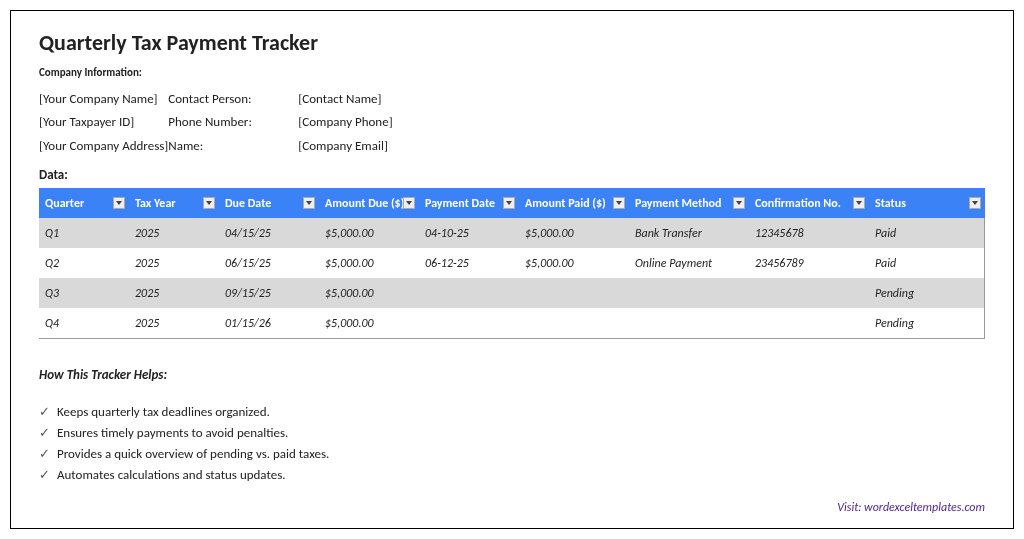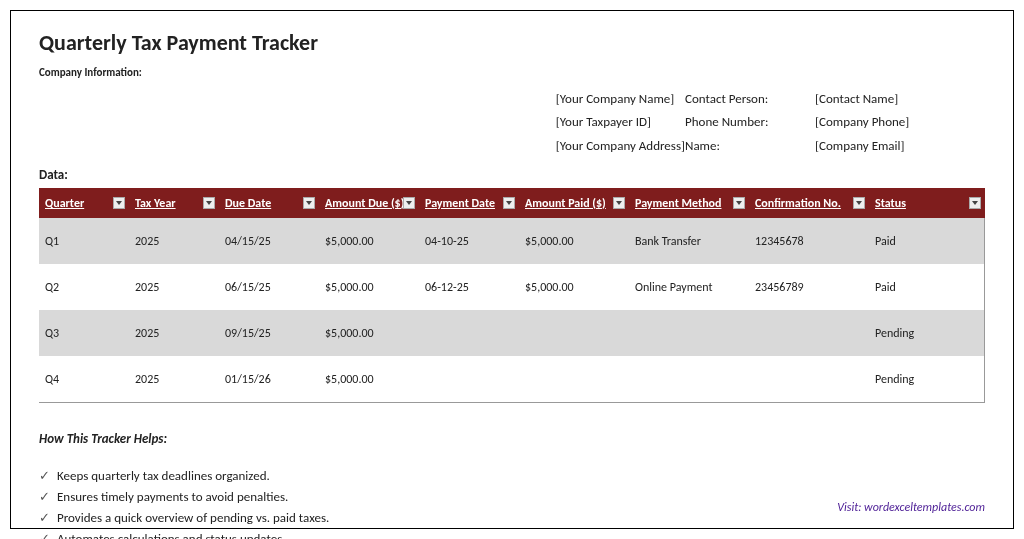--- a/index.html
+++ b/index.html
@@ -23,34 +23,34 @@
     font-weight: 700;
     margin: 0 0 10px 0;
   }
   .section-label {
     font-weight: 700;
     font-size: 11px;
     margin: 4px 0 8px 0;
   }
   .info-block {
     display: flex;
-    justify-content: flex-end;
+    justify-content: flex-start;
     margin-bottom: 10px;
   }
   .info-left { line-height: 1.8; }
   .info-right { width: 300px; }
   .info-right .row { display: flex; line-height: 1.8; }
   .info-right .row .lbl { width: 130px; font-weight: 400; }
   .data-label { font-weight: 700; margin: 4px 0 6px 0; }
   table {
     width: 100%;
     border-collapse: collapse;
     font-size: 12px;
   }
-  thead tr { background: #7f1d1d; color: #fff; text-decoration: underline; }
+  thead tr { background: #3b82f6; color: #fff; }
   thead th {
     text-align: left;
     font-weight: 700;
     padding: 8px 6px;
     position: relative;
     font-size: 12px;
   }
   .filter-icon {
     position: absolute;
     right: 4px;
@@ -65,21 +65,21 @@
     justify-content: center;
   }
   .filter-icon::after {
     content: "";
     display: block;
     width: 0; height: 0;
     border-left: 3px solid transparent;
     border-right: 3px solid transparent;
     border-top: 4px solid #444;
   }
-  tbody td { padding: 16px 6px; }
+  tbody td { padding: 8px 6px; font-style: italic; }
   tbody tr:nth-child(odd) { background: #d9d9d9; }
   tbody tr:nth-child(even) { background: #fff; }
   tbody { border-bottom: 1px solid #999; border-right: 1px solid #999;}
   .helps {
     margin-top: 28px;
     font-size: 13px;
   }
   .helps .h-title { font-weight: 700; margin-bottom: 20px; font-style: italic; }
   .helps .h-item { line-height: 1.6; }
   .helps .check { color: #555; margin-right: 4px; display:inline-block; width:14px;}

